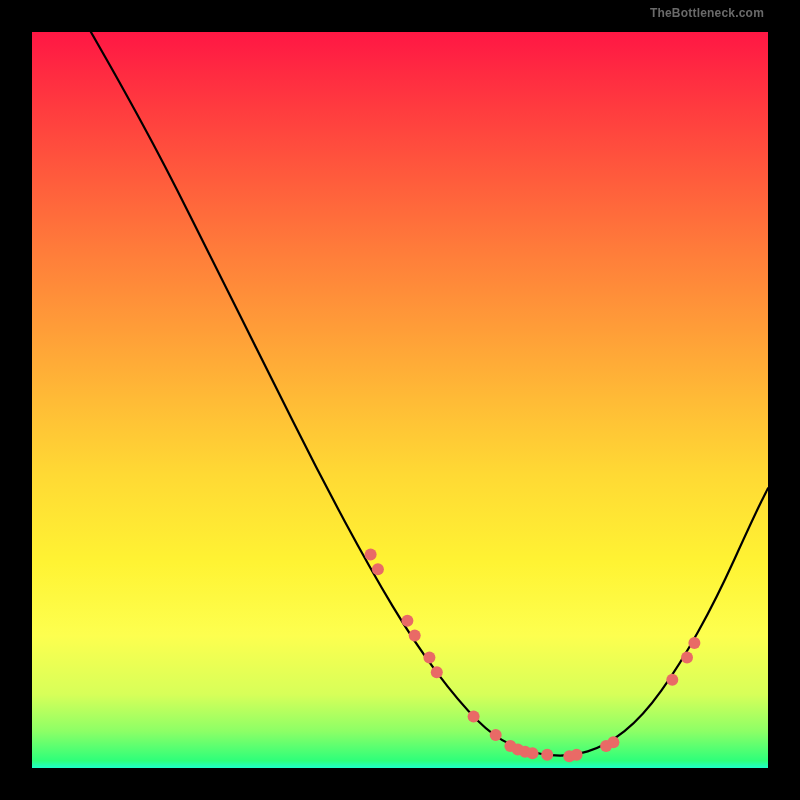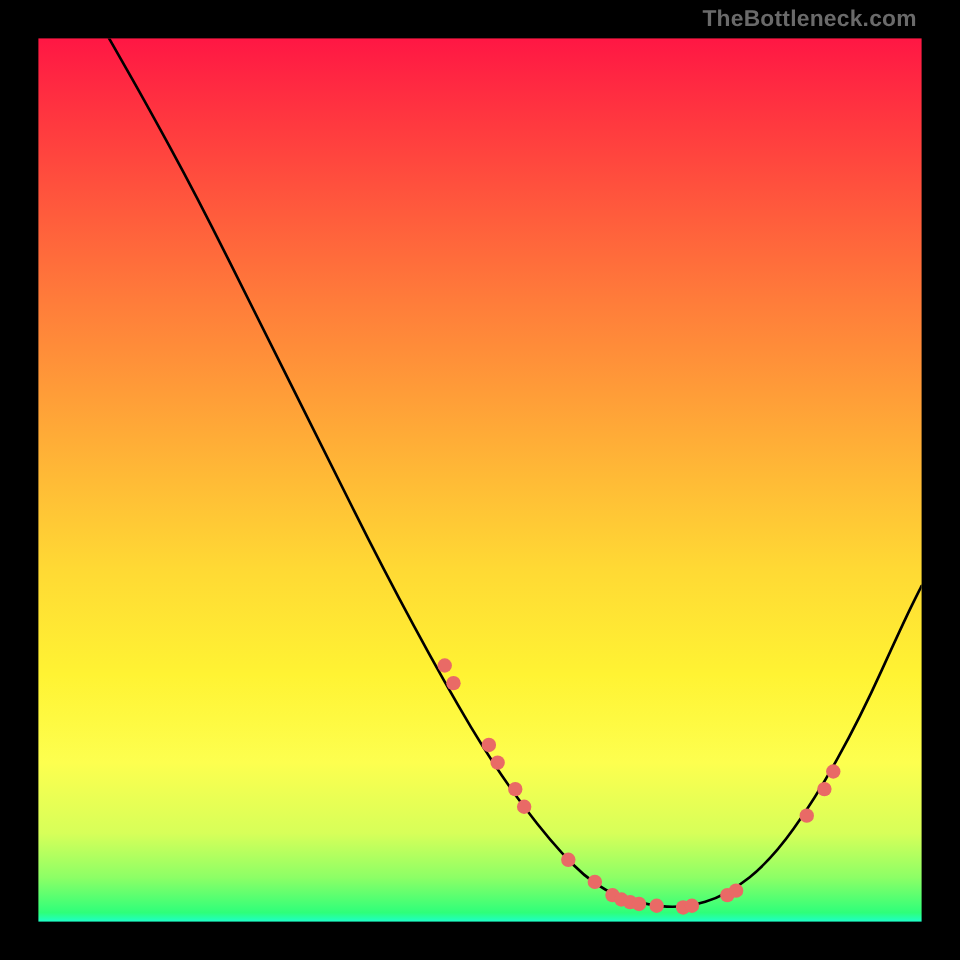--- a/index.html
+++ b/index.html
@@ -31,21 +31,21 @@
       #8dff66 95%,
       #2eff7a 99%,
       #1effc8 100%
     );
   }
   .watermark {
     position: absolute;
     top: 6px;
     right: 36px;
     color: #6a6a6a;
-    font-size: 19px;
+    font-size: 12px;
     font-weight: 600;
     letter-spacing: 0.2px;
     user-select: none;
   }
   svg.plot {
     position: absolute;
     left: 0;
     top: 0;
     width: 736px;
     height: 736px;

